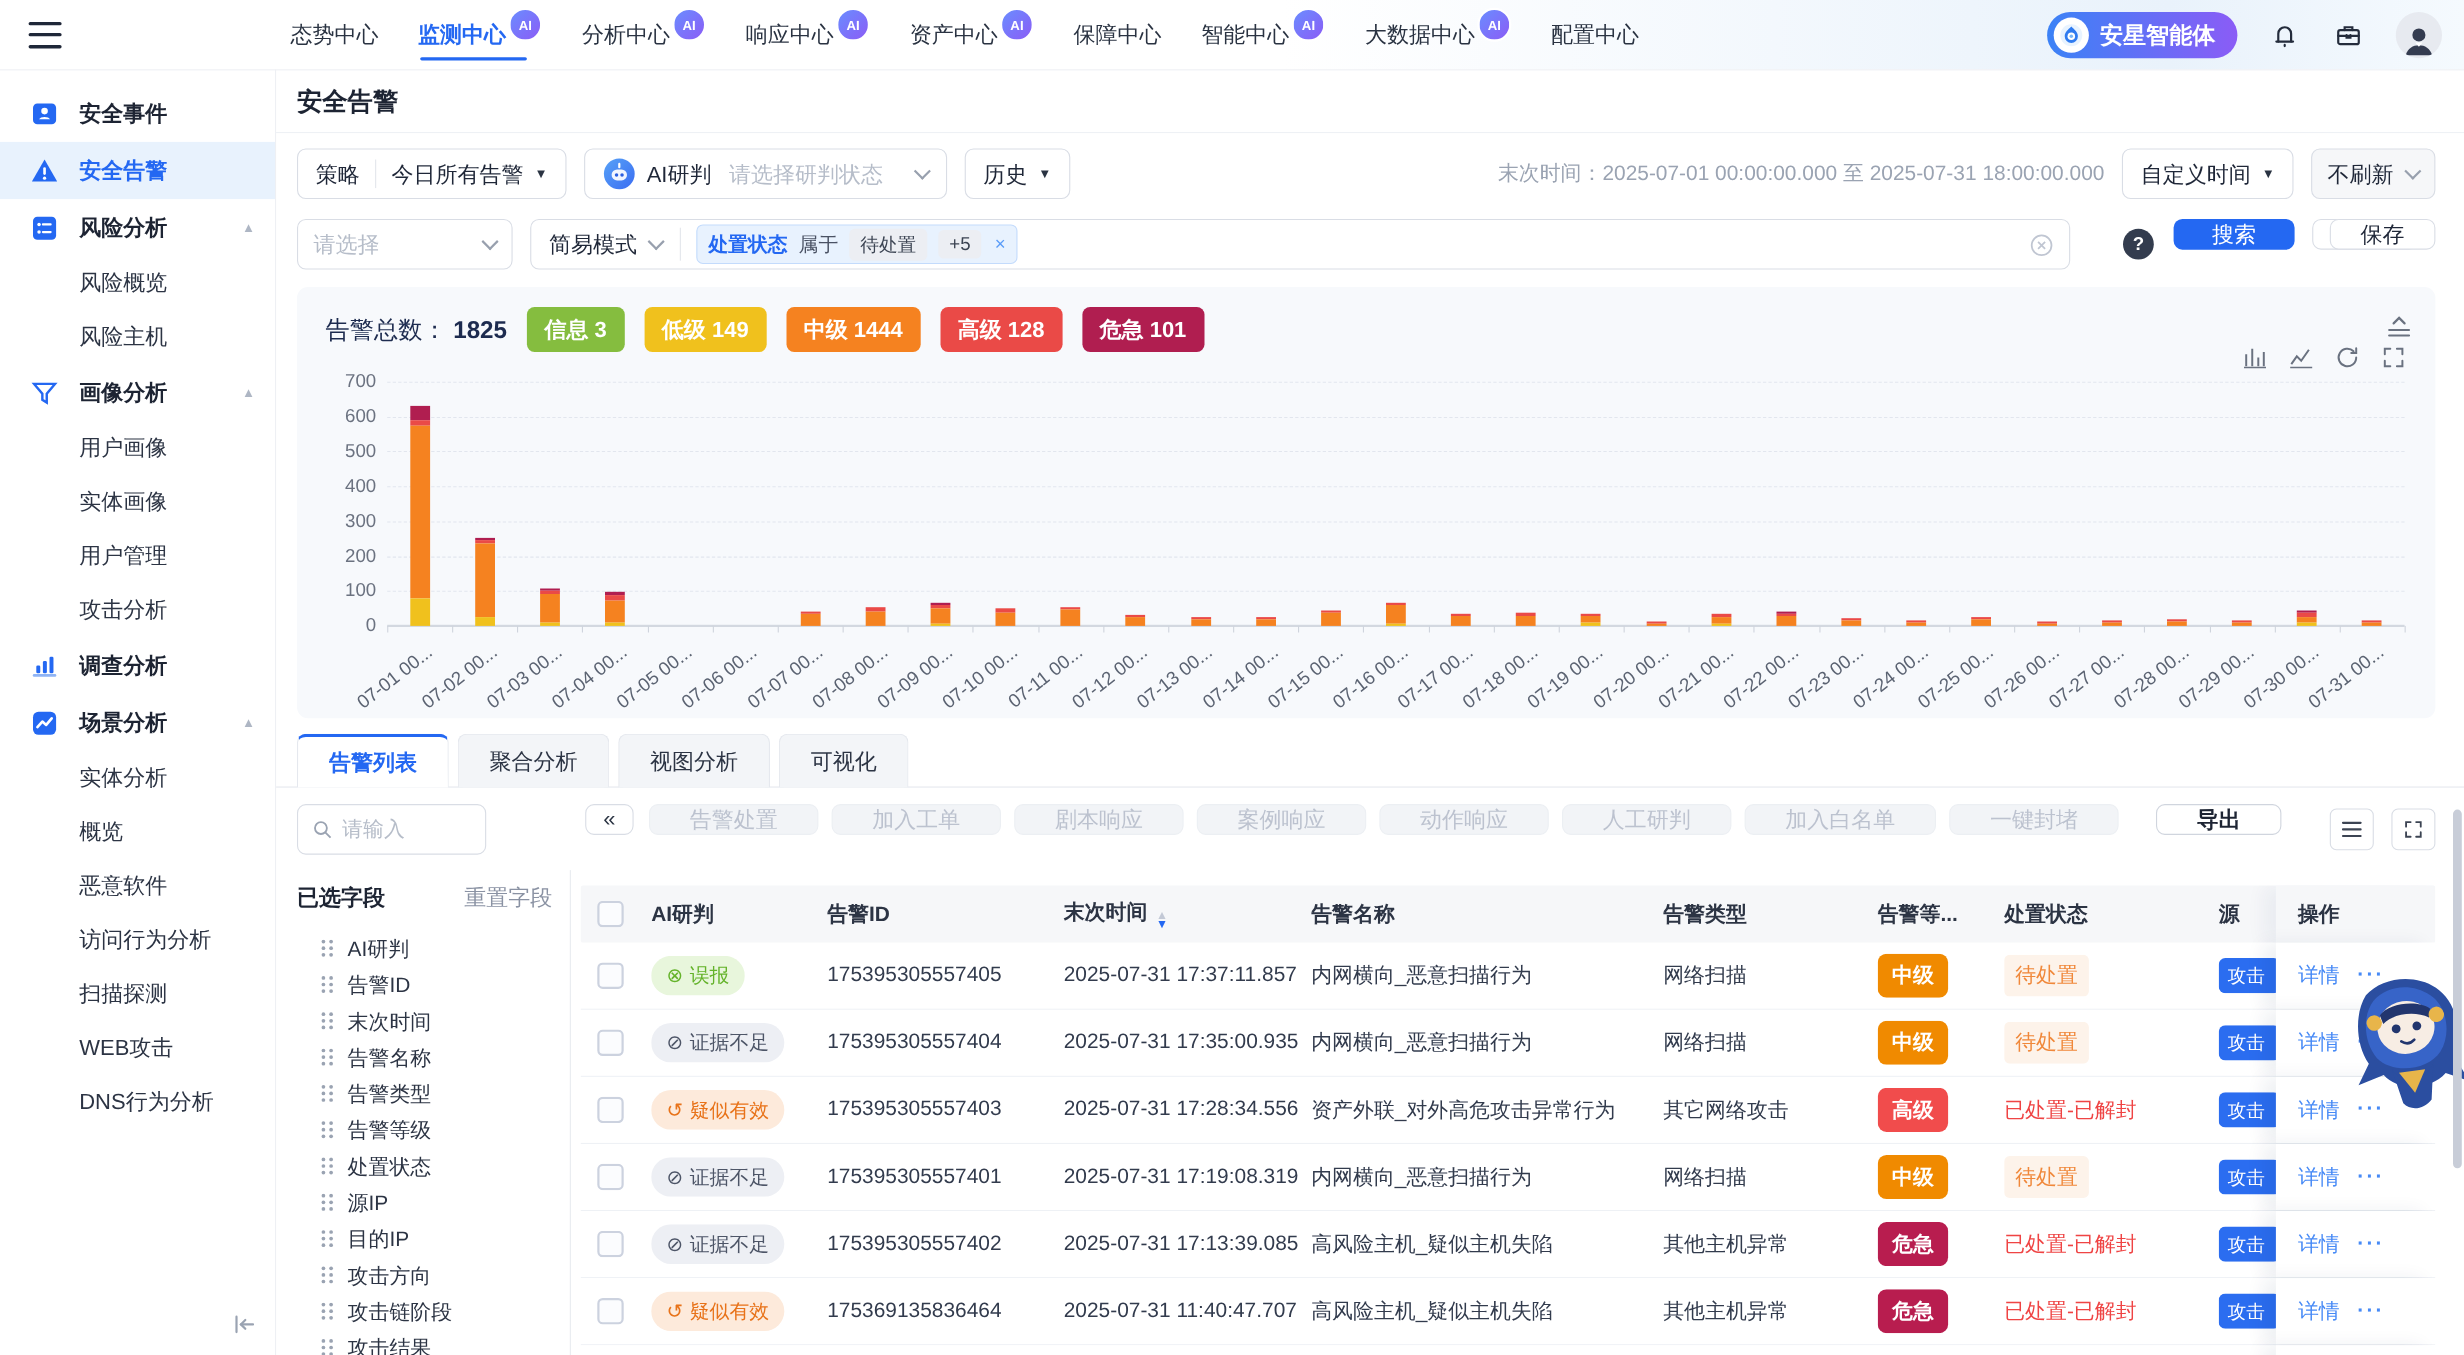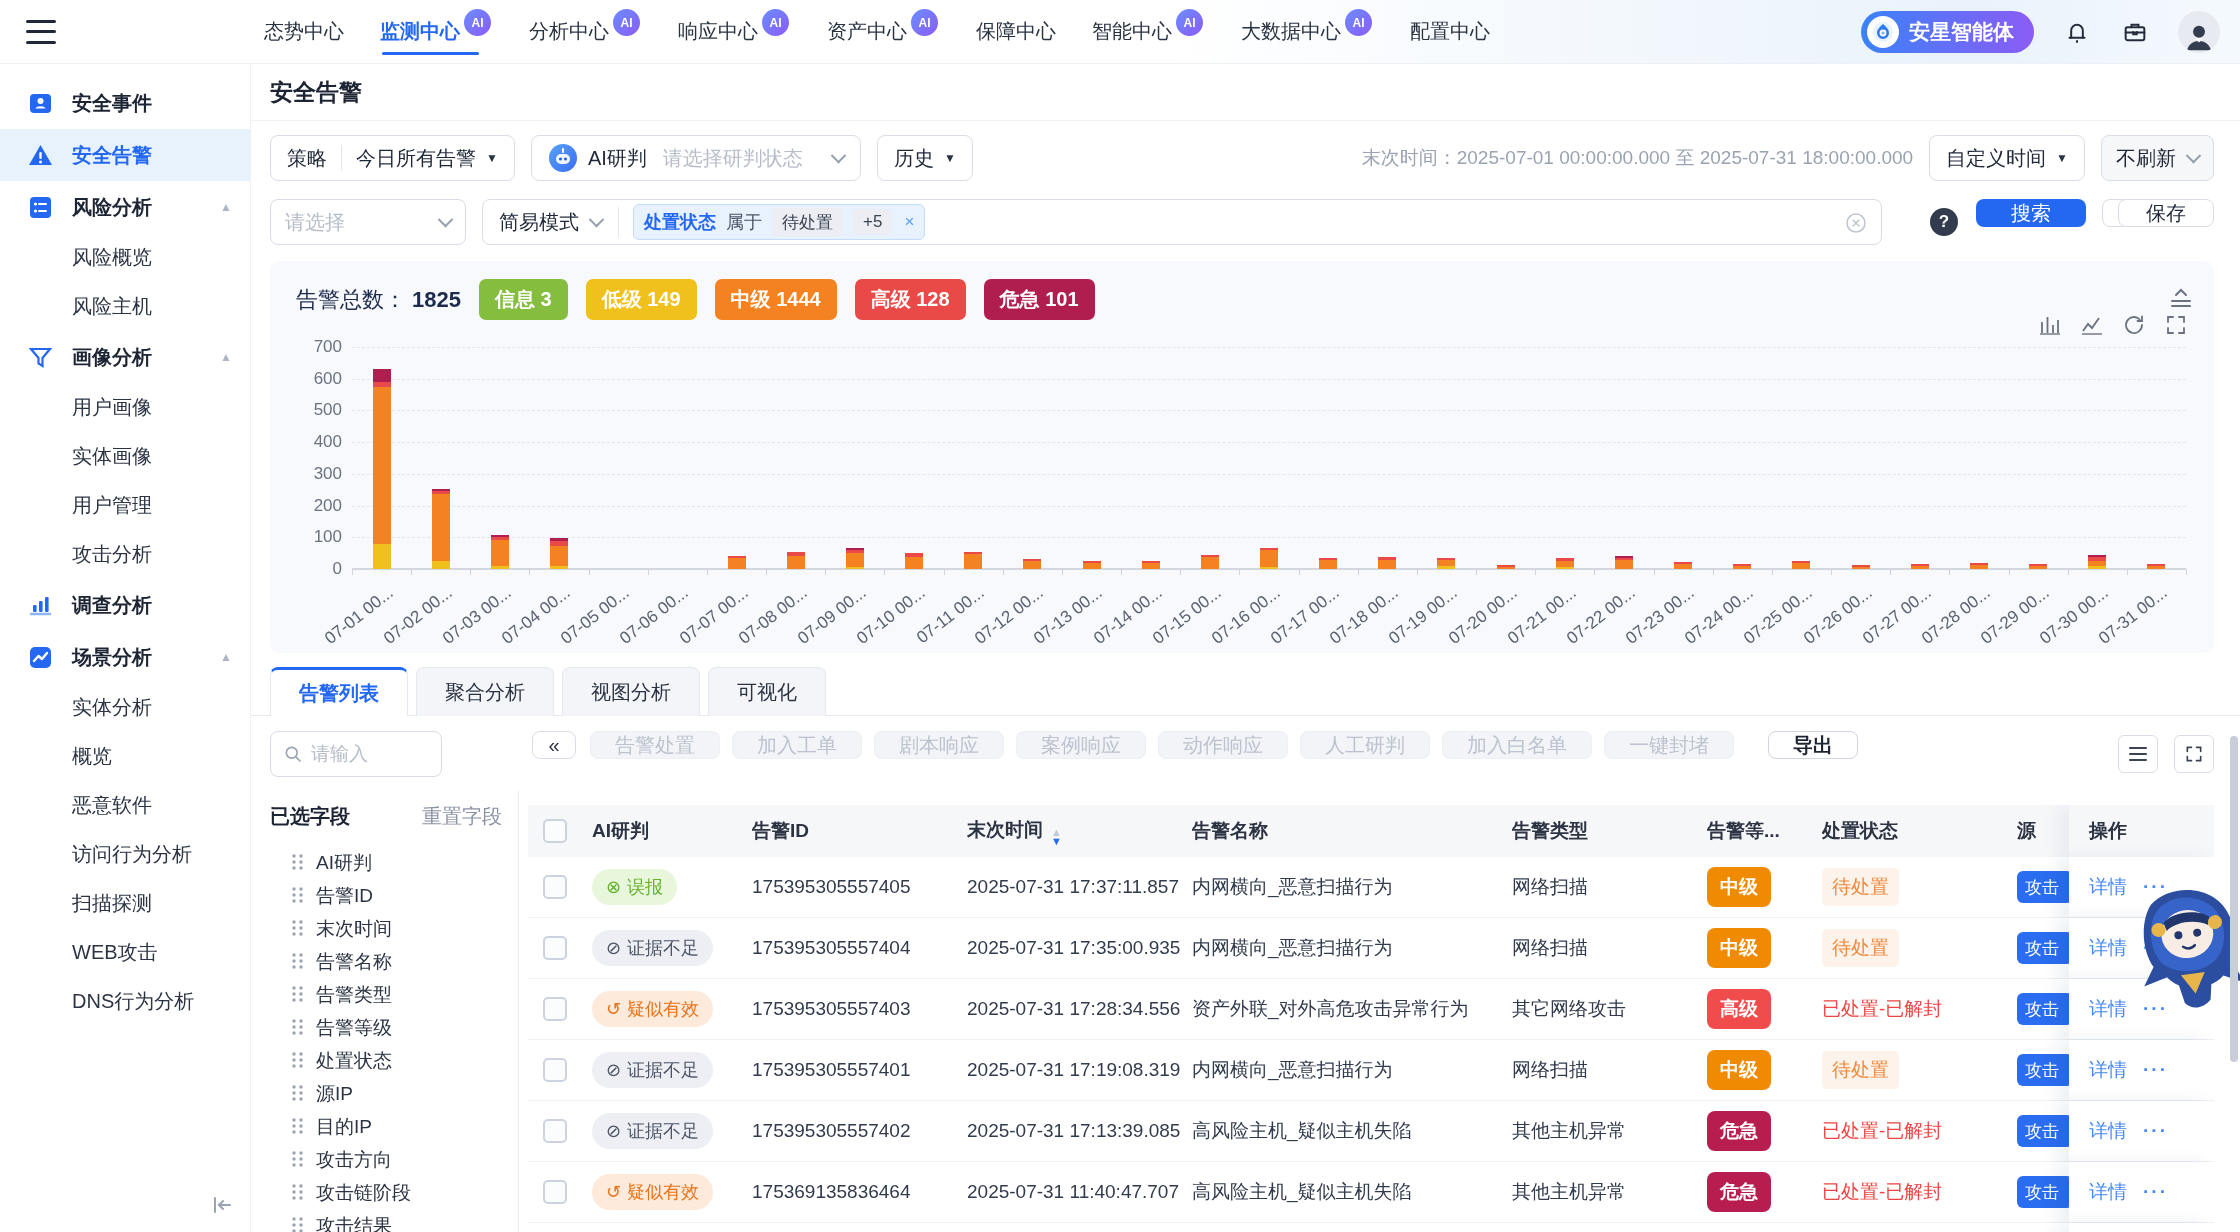--- a/index.html
+++ b/index.html
@@ -94,21 +94,21 @@
   #tabs{position:absolute;top:604px;left:20px;height:49px;display:flex;gap:8px;z-index:3;}
   .tab{padding:0 28px;display:flex;align-items:center;font-size:20px;border:1px solid #e5e8ee;border-bottom:none;border-radius:8px 8px 0 0;background:#f3f5f8;color:#2c3444;cursor:pointer;box-sizing:border-box;}
   .tab.active{background:#fff;color:#2468f2;font-weight:700;border-top:3px solid #2468f2;}
   #tabs-underline{position:absolute;top:652px;left:0;right:0;border-bottom:1px solid #e5e8ee;}
 
   
   #toolbar{position:absolute;top:668px;left:20px;right:26px;height:46px;}
   #tb-search{position:absolute;left:0;top:0;width:172px;height:46px;border:1px solid #d9dde5;border-radius:8px;background:#fff;display:flex;align-items:center;padding:0 12px;box-sizing:border-box;gap:8px;font-size:19px;cursor:text;}
   #tb-collapse{position:absolute;left:262px;top:0;width:44px;background:#fff;border:1px solid #d9dde5;color:#2a3342;font-size:20px;}
   #toolbar-buttons{position:absolute;left:320px;top:0;display:flex;gap:12px;}
-  .tb-btn{padding:0 24px;background:#f2f4f7;border:1px solid #eceff3;color:#bcc2cf;}
+  .tb-btn{padding:0 36px;background:#f2f4f7;border:1px solid #eceff3;color:#bcc2cf;}
   .tb-btn.enabled{background:#fff;border:1px solid #d0d5de;color:#1d2433;font-weight:700;margin-left:22px;}
   #tb-right{position:absolute;right:0;top:4px;display:flex;gap:16px;}
   .tb-ric{width:38px;height:36px;border:1px solid #d9dde5;border-radius:6px;display:flex;align-items:center;justify-content:center;background:#fff;cursor:pointer;}
 
   
   #lower{position:absolute;top:728px;left:20px;right:26px;bottom:0;overflow:hidden;}
   #fields-panel{position:absolute;left:0;top:0;width:240px;}
   #fields-head{display:flex;align-items:center;margin-top:12px;}
   #fields-title{font-size:20px;font-weight:700;color:#1d2433;}
   #fields-reset{margin-left:auto;margin-right:8px;font-size:20px;color:#8a92a3;cursor:pointer;}

